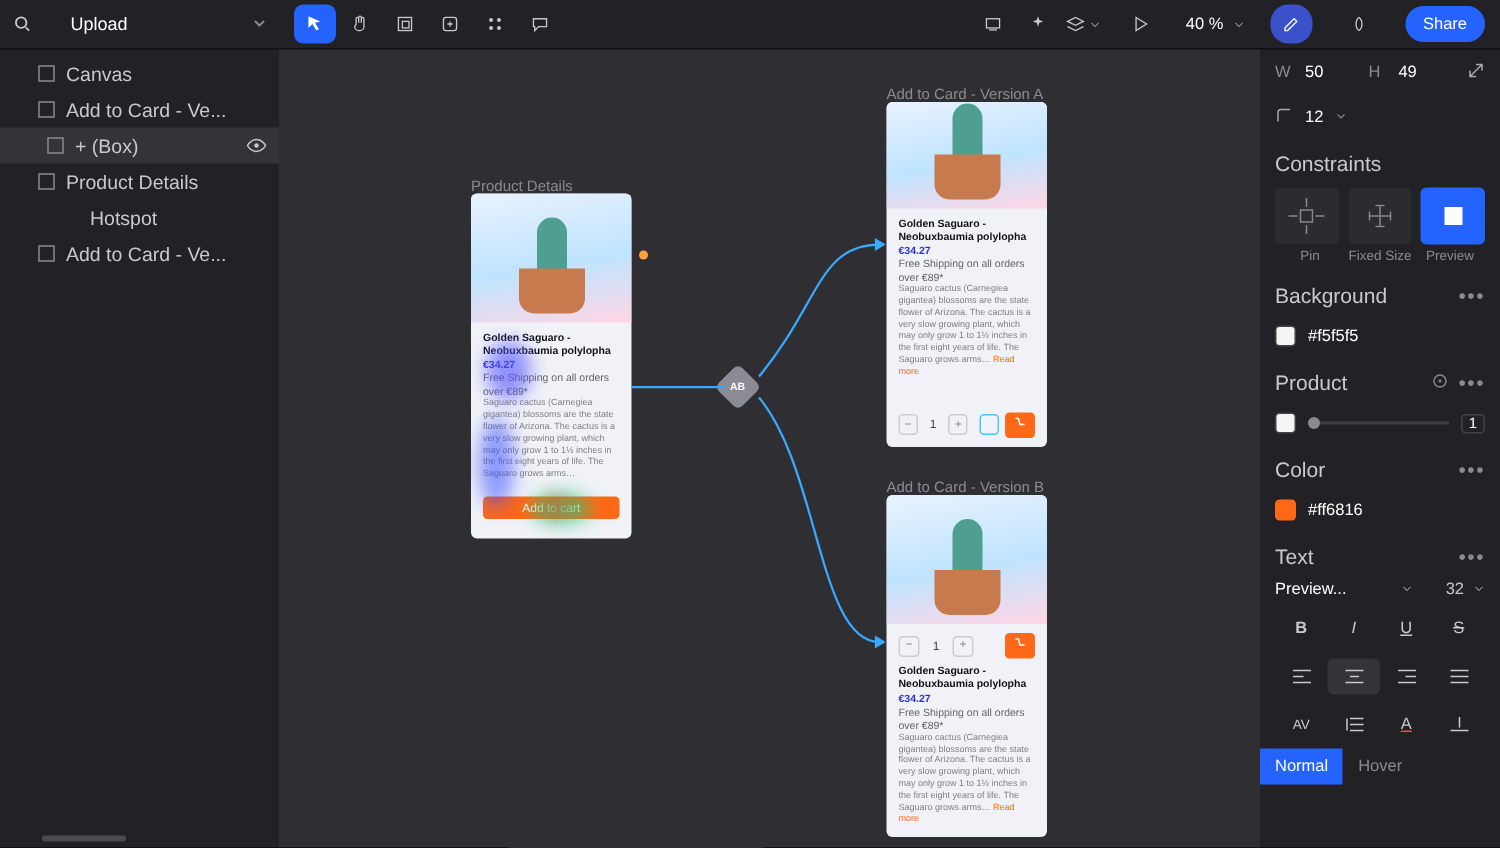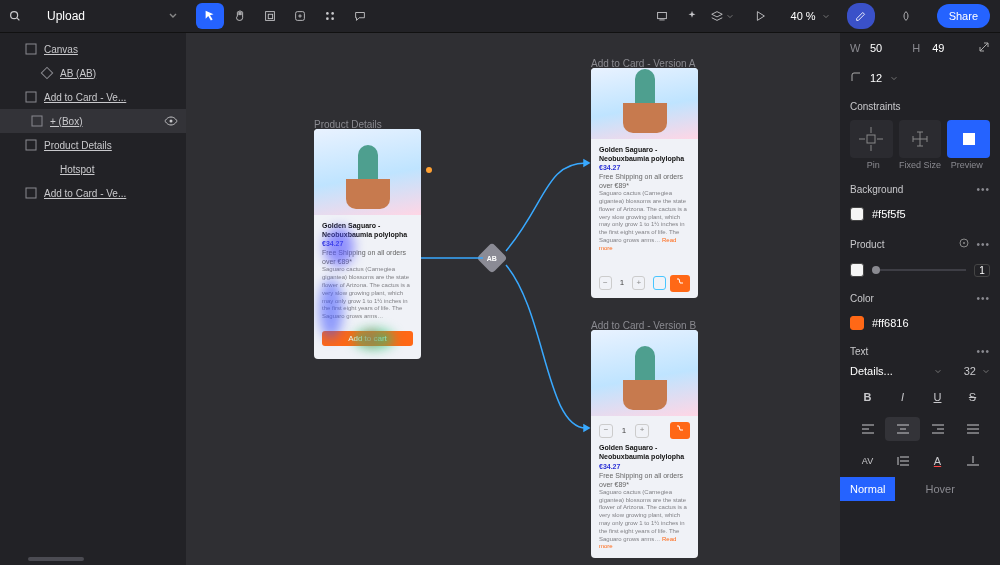--- a/index.html
+++ b/index.html
@@ -32,21 +32,21 @@
   .pill{height:24px;padding:0 12px;background:var(--accent);color:#fff;border-radius:12px;display:flex;align-items:center;font-size:11px;font-weight:500;}
   
   .main{flex:1;display:flex;min-height:0;}
   
   .sidebar{width:186px;background:var(--panel);display:flex;flex-direction:column;}
   .tree{padding-top:4px;}
   .tree-item{height:24px;display:flex;align-items:center;color:var(--text);padding-right:8px;}
   .tree-item.hov{background:#333338;}
   .tree-item .chev{width:16px;display:flex;align-items:center;justify-content:center;font-size:8px;color:var(--text-dim);}
   .tree-item .tico{width:14px;height:14px;display:flex;align-items:center;justify-content:center;margin-right:6px;color:var(--text-dim);}
-  .tree-item .label{flex:1;white-space:nowrap;text-overflow:ellipsis;overflow:hidden;font-size:10px;text-decoration:underline;}
+  .tree-item .label{flex:1;white-space:nowrap;text-overflow:ellipsis;overflow:hidden;font-size:13px;}
   .eye{width:14px;height:14px;color:var(--text);}
   
   .canvas{flex:1;background:var(--canvas);position:relative;overflow:hidden;}
   .frame-label{position:absolute;font-size:10px;color:var(--text-dim);}
   .mock{position:absolute;background:#f0f2f7;border-radius:4px;overflow:hidden;display:flex;flex-direction:column;}
   .mock .photo{background:linear-gradient(170deg,#e9f2ff 0%, #bfe4ff 55%, #ffd6e5 100%);position:relative;}
   .mock .pot{position:absolute;left:50%;bottom:6px;transform:translateX(-50%);width:44px;height:30px;background:#c77a4e;border-radius:0 0 10px 10px;}
   .mock .cactus{position:absolute;left:50%;bottom:30px;transform:translateX(-50%);width:20px;height:40px;background:#4e9f8f;border-radius:10px 10px 4px 4px;}
   .mock .content{padding:6px 8px;font-size:7px;color:#222;line-height:1.3;}
   .mock .title{font-weight:600;color:#111;}
@@ -63,34 +63,34 @@
   .heat{position:absolute;border-radius:50%;filter:blur(6px);}
   .node{position:absolute;width:22px;height:22px;background:#8b8b95;border-radius:4px;transform:rotate(45deg);display:flex;align-items:center;justify-content:center;}
   .node span{transform:rotate(-45deg);font-size:7px;color:#fff;font-weight:600;}
   .conn-dot{position:absolute;width:6px;height:6px;border-radius:50%;background:#ffa133;}
   .wire{position:absolute;stroke:var(--blue);stroke-width:1.5;fill:none;}
   
   .inspect{width:160px;background:var(--panel);display:flex;flex-direction:column;font-size:11px;}
   .row{display:flex;align-items:center;height:30px;padding:0 10px;gap:8px;}
   .row .lab{color:var(--text-dim);width:12px;}
   .row .val{color:var(--text-bright);}
-  .sect{padding:8px 10px 4px;color:var(--text);font-size:10px;display:flex;align-items:center;justify-content:space-between;}
+  .sect{padding:8px 10px 4px;color:var(--text);font-size:14px;display:flex;align-items:center;justify-content:space-between;}
   .sect .dots{color:var(--text-dim);letter-spacing:1px;}
   .constraints{display:flex;gap:6px;padding:4px 10px 2px;}
   .cbox{flex:1;height:38px;background:#2b2b30;border-radius:4px;display:flex;align-items:center;justify-content:center;}
   .cbox.blue{background:var(--accent);}
   .clabels{display:flex;padding:0 10px 6px;font-size:9px;color:var(--text-dim);}
   .clabels span{flex:1;text-align:center;}
   .swatch{width:14px;height:14px;border-radius:3px;border:1px solid #444;}
   .font-row{display:flex;align-items:center;padding:4px 10px;gap:6px;}
   .font-name{flex:1;color:var(--text-bright);}
   .style-grid{display:flex;padding:4px 10px;gap:0;}
   .style-btn{flex:1;height:24px;display:flex;align-items:center;justify-content:center;color:var(--text);background:transparent;border-radius:4px;}
   .style-btn.active{background:#333338;}
-  .tabs-bottom{display:flex;height:24px;gap:20px;}
+  .tabs-bottom{display:flex;height:24px;}
   .tabs-bottom .tab{padding:0 10px;display:flex;align-items:center;font-size:11px;color:var(--text-dim);}
   .tabs-bottom .tab.active{background:var(--accent);color:#fff;}
   .icon{width:14px;height:14px;}
   input[type=checkbox]{appearance:none;width:12px;height:12px;background:#3a3a40;border-radius:2px;}
   .slider-line{flex:1;height:2px;background:#3e3e45;position:relative;}
   .slider-thumb{width:8px;height:8px;border-radius:50%;background:#8a8a90;position:absolute;left:0;top:-3px;}
   .border-val{width:16px;border:1px solid #444;border-radius:3px;text-align:center;font-size:10px;color:var(--text-bright);}
   .scroll-thumb{position:absolute;left:28px;bottom:4px;width:56px;height:4px;background:#4b4b52;border-radius:2px;}
 </style>
 </head>
@@ -201,29 +201,20 @@
   <div class="sidebar">
     <div class="tree">
       <div class="tree-item" style="padding-left:8px">
         <span class="chev"></span>
           <span class="tico">
             <svg class="icon" viewBox="0 0 14 14">
               <rect x="2" y="2" width="10" height="10" stroke="currentColor" fill="none"></rect>
             </svg>
           </span>
         <span class="label">Canvas</span>
-      </div>
-      <div class="tree-item" style="padding-left:24px">
-        <span class="chev"></span>
-          <span class="tico">
-            <svg class="icon" viewBox="0 0 14 14">
-              <rect x="3" y="3" width="8" height="8" transform="rotate(45 7 7)" stroke="currentColor" fill="none"></rect>
-            </svg>
-          </span>
-        <span class="label">AB (AB)</span>
       </div>
       <div class="tree-item" style="padding-left:8px">
         <span class="chev"></span>
           <span class="tico">
             <svg class="icon" viewBox="0 0 14 14">
               <rect x="2" y="2" width="10" height="10" stroke="currentColor" fill="none"></rect>
             </svg>
           </span>
         <span class="label">Add to Card - Ve...</span>
       </div>
@@ -434,21 +425,21 @@
     <div class="row">
       <span class="swatch" style="background:#ff6816;border-color:#ff6816"></span>
       <span class="val">#ff6816</span>
     </div>
 
     <div class="sect">
         <span>Text</span>
         <span class="dots">•••</span>
       </div>
     <div class="font-row">
-      <span class="font-name">Details...</span>
+      <span class="font-name">Preview...</span>
       <span><svg width="8" height="8" viewBox="0 0 10 10">
             <path d="M2 4l3 3 3-3" stroke="#888" fill="none"></path>
           </svg></span>
       <span style="width:10px"></span>
       <span class="val">32</span>
       <span><svg width="8" height="8" viewBox="0 0 10 10">
             <path d="M2 4l3 3 3-3" stroke="#888" fill="none"></path>
           </svg></span>
     </div>
     <div class="style-grid">

